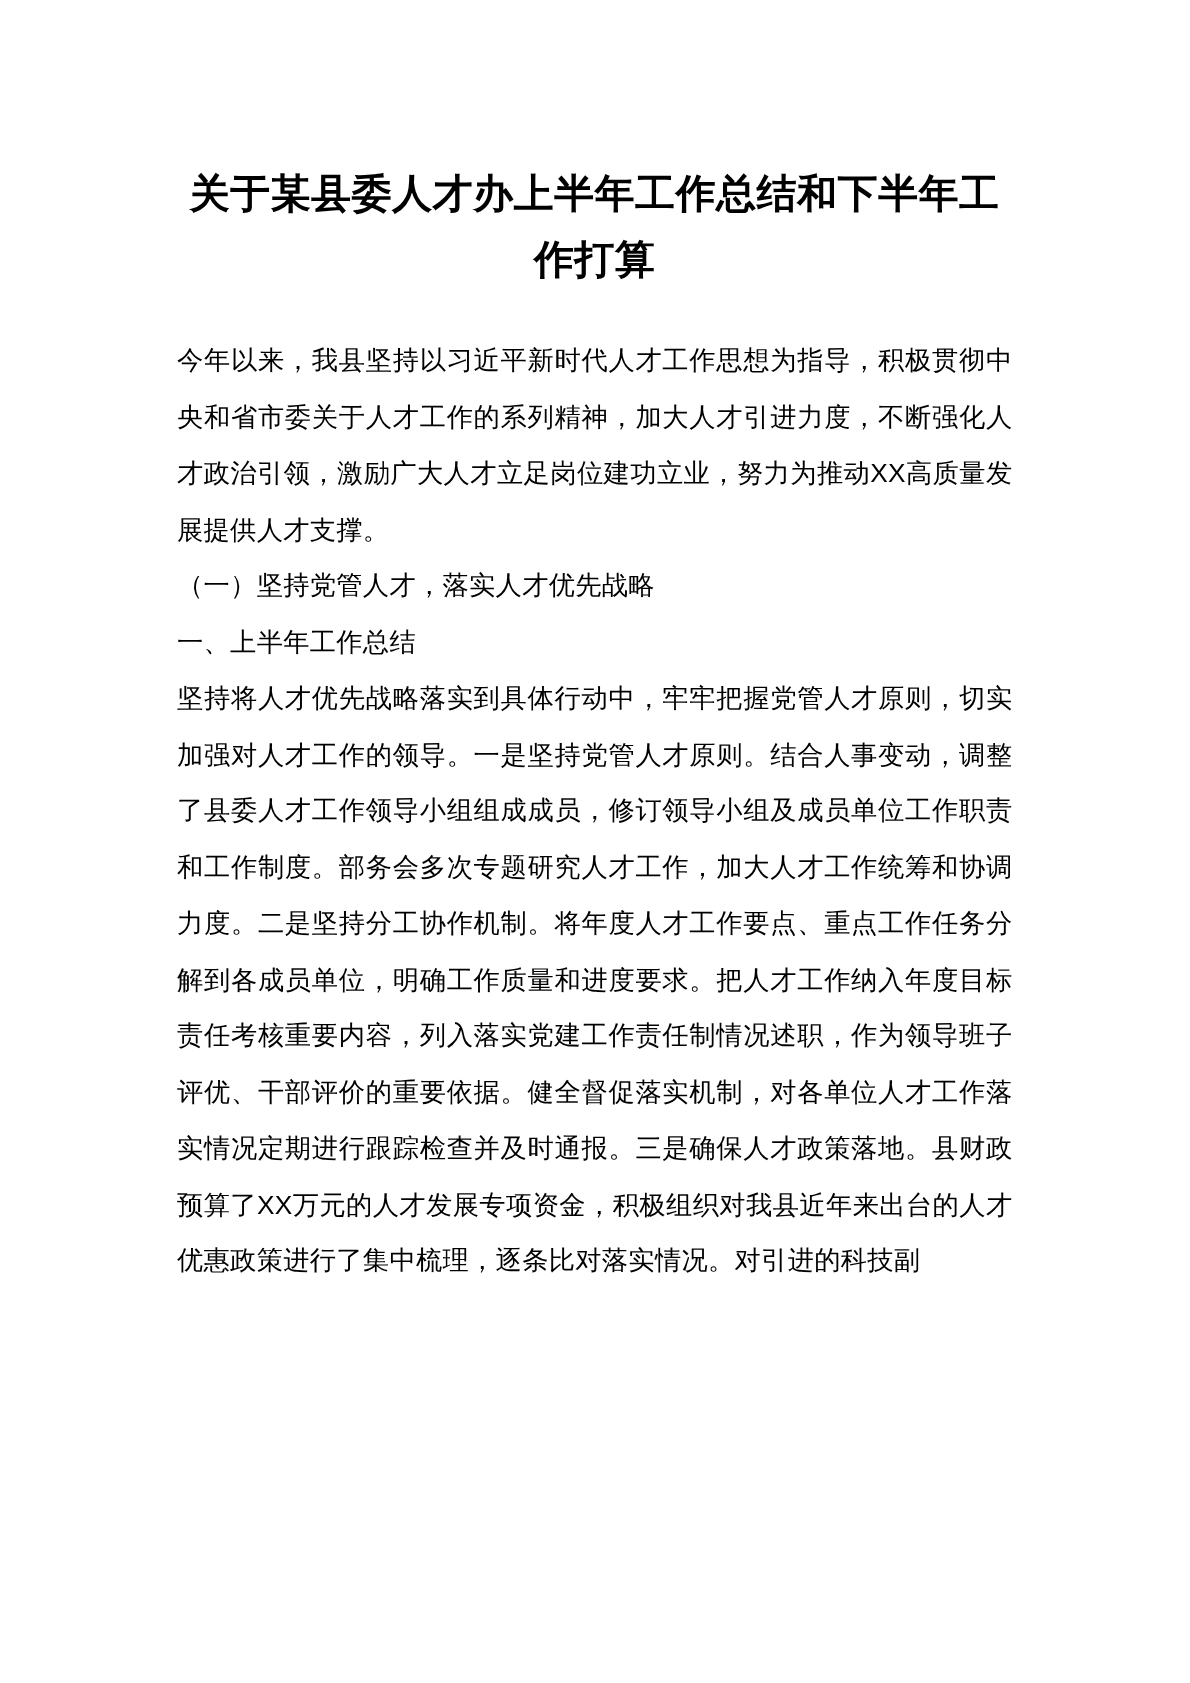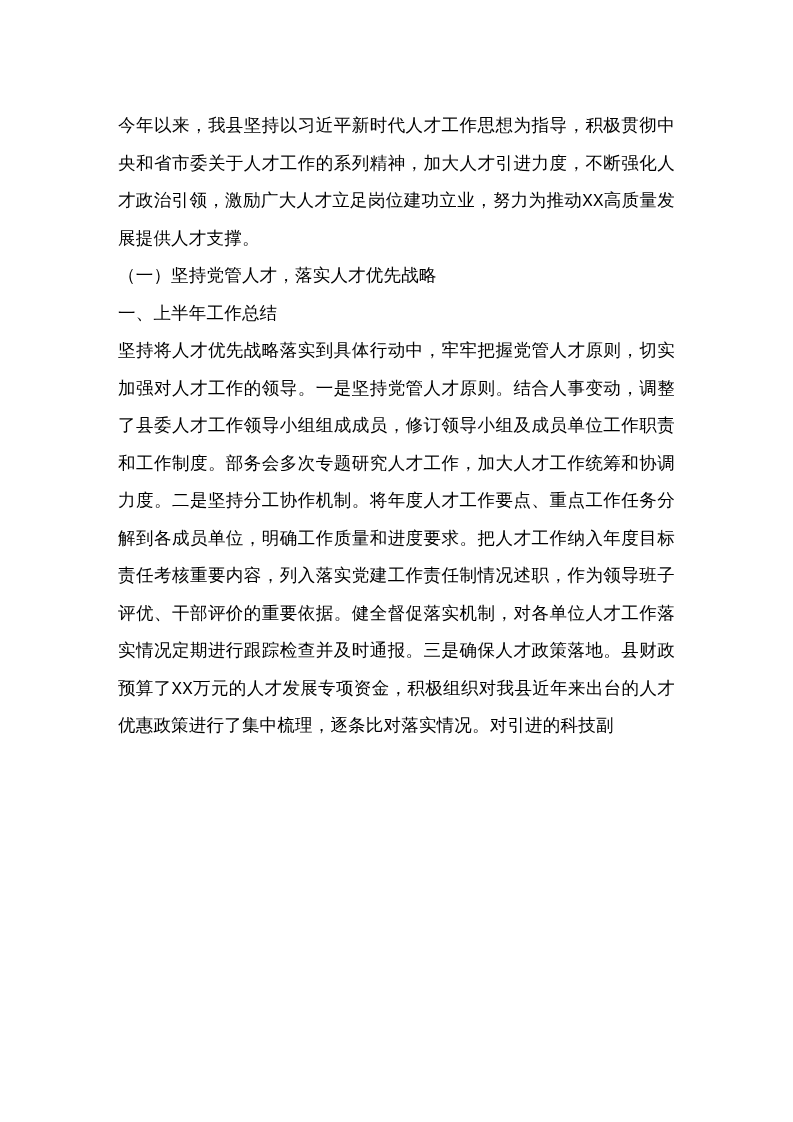--- a/index.html
+++ b/index.html
@@ -26,21 +26,21 @@
     font-weight: bold;
     font-size: 26.5px;
     line-height: 44px;
     text-align: center;
     letter-spacing: 0.5px;
     margin: 0 0 26px 0;
     padding: 0 8px;
   }
   .body-text p {
     margin: 0;
-    font-family: Liberation Mono, monospace;
+    font-family: Liberation Sans, sans-serif;
     font-size: 17.5px;
     line-height: 37.5px;
     text-align: justify;
     text-justify: inter-ideograph;
     letter-spacing: 0.2px;
   }
   .para-indent {
     text-indent: 0;
   }
   .heading-line {
@@ -54,20 +54,21 @@
     line-height: 37.5px;
     text-align: justify;
     text-justify: inter-ideograph;
   }
 </style>
 </head>
 <body>
 
 <div class="page">
 
+  <h1 class="doc-title">关于某县委人才办上半年工作总结和下半年工作打算</h1>
 
   <div class="body-text">
 
     <p class="para-indent">今年以来，我县坚持以习近平新时代人才工作思想为指导，积极贯彻中央和省市委关于人才工作的系列精神，加大人才引进力度，不断强化人才政治引领，激励广大人才立足岗位建功立业，努力为推动XX高质量发展提供人才支撑。</p>
 
     <p class="heading-line">（一）坚持党管人才，落实人才优先战略</p>
 
     <p class="heading-line">一、上半年工作总结</p>
 
     <p class="flow">坚持将人才优先战略落实到具体行动中，牢牢把握党管人才原则，切实加强对人才工作的领导。一是坚持党管人才原则。结合人事变动，调整了县委人才工作领导小组组成成员，修订领导小组及成员单位工作职责和工作制度。部务会多次专题研究人才工作，加大人才工作统筹和协调力度。二是坚持分工协作机制。将年度人才工作要点、重点工作任务分解到各成员单位，明确工作质量和进度要求。把人才工作纳入年度目标责任考核重要内容，列入落实党建工作责任制情况述职，作为领导班子评优、干部评价的重要依据。健全督促落实机制，对各单位人才工作落实情况定期进行跟踪检查并及时通报。三是确保人才政策落地。县财政预算了XX万元的人才发展专项资金，积极组织对我县近年来出台的人才优惠政策进行了集中梳理，逐条比对落实情况。对引进的科技副</p>

